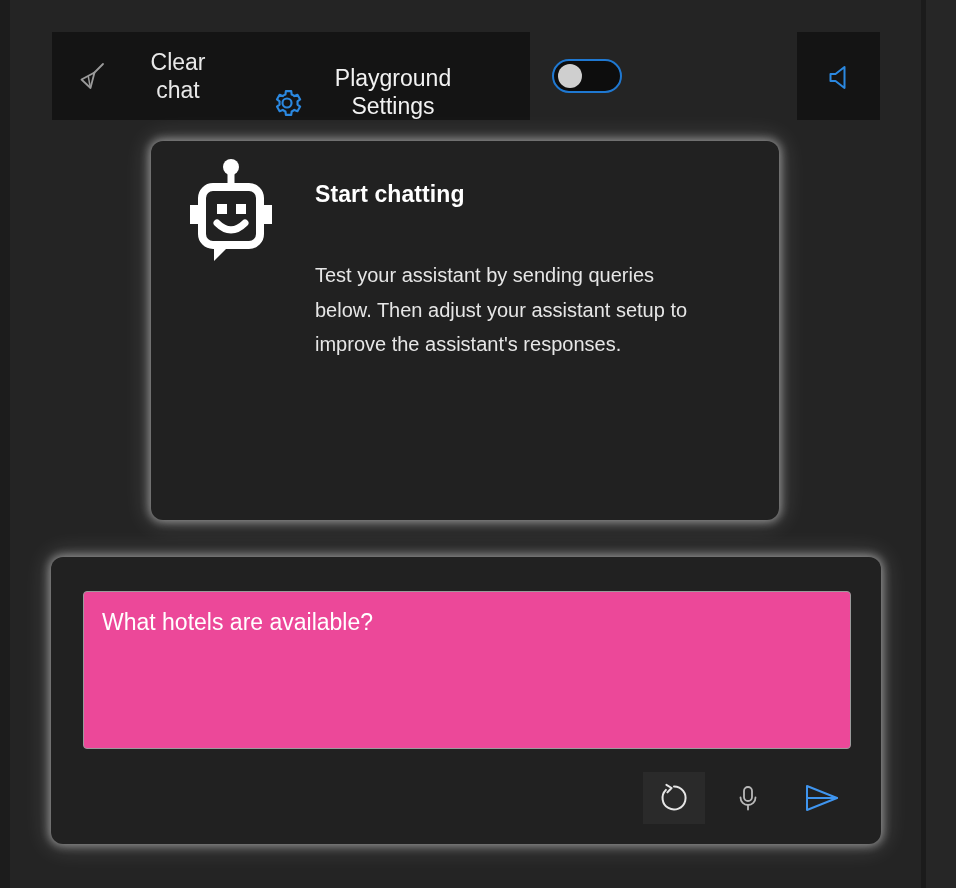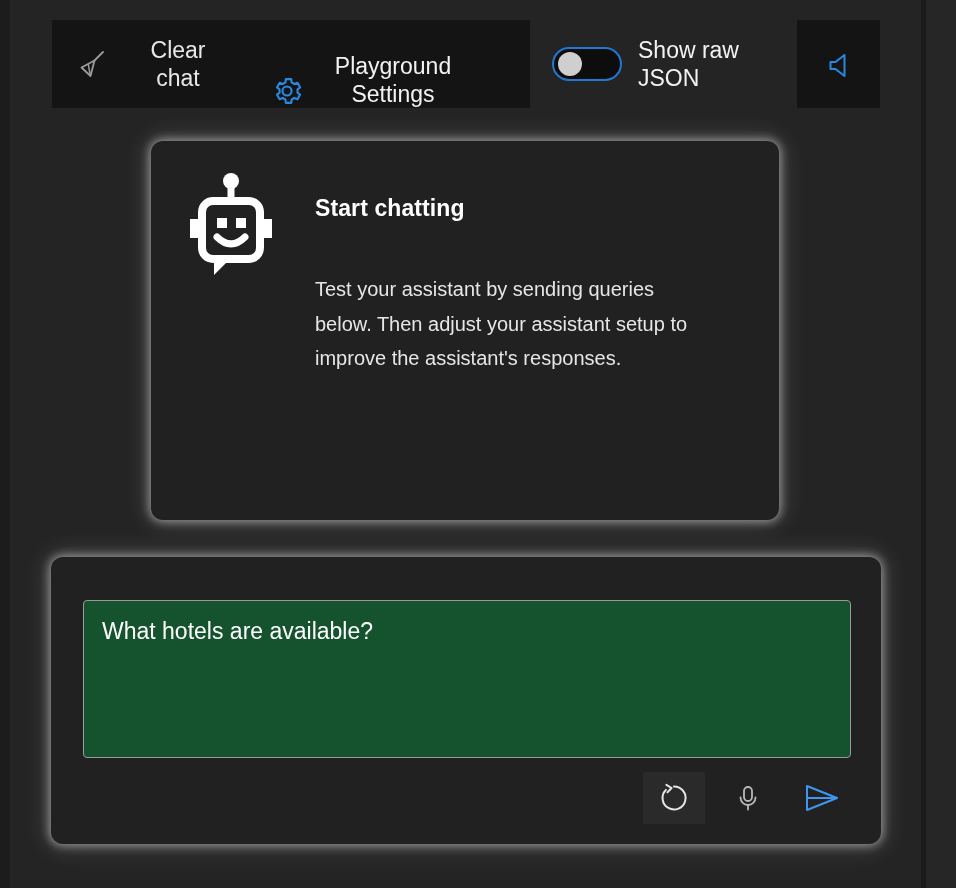--- a/index.html
+++ b/index.html
@@ -41,21 +41,21 @@
     position: absolute;
     left: 926px; top: 0;
     width: 30px; height: 888px;
     background: #262626;
   }
 
   
   .toolbar {
     position: absolute;
     left: 52px;
-    top: 20px;
+    top: 32px;
     width: 828px;
     height: 88px;
     display: flex;
     align-items: stretch;
   }
   .tb-panel {
     background: #141414;
     display: flex;
     align-items: center;
   }
@@ -146,21 +146,21 @@
 
   .chat-card {
     left: 151px;
     top: 141px;
     width: 628px;
     height: 379px;
     padding: 0;
   }
   .chat-card-inner {
     display: flex;
-    padding: 26px 30px 0 34px;
+    padding: 12px 30px 0 34px;
   }
   .bot-icon-wrap {
     flex: 0 0 auto;
     padding-top: 4px;
     width: 92px;
   }
   .chat-text-col {
     padding-left: 38px;
     padding-top: 28px;
   }
@@ -182,25 +182,25 @@
 
   .compose-card {
     left: 51px;
     top: 557px;
     width: 830px;
     height: 287px;
   }
   .compose-input {
     position: absolute;
     left: 32px;
-    top: 43px;
+    top: 34px;
     width: 768px;
     height: 158px;
     box-sizing: border-box;
-    background: #14532d;
+    background: #ec4899;
     border: 1px solid #9a9a9a;
     border-radius: 4px;
     color: #ffffff;
     font-family: "Liberation Sans", sans-serif;
     font-size: 23px;
     line-height: 1.3;
     padding: 16px 18px;
     resize: none;
     outline: none;
   }
@@ -257,21 +257,20 @@
         </span>
         <span class="tb-label">Playground Settings</span>
       </div>
 
     </div>
 
     <div class="tb-toggle-group">
       <span class="switch">
         <span class="knob"></span>
       </span>
-      <span class="toggle-label">Show raw JSON</span>
     </div>
 
     <div class="tb-sound">
       <span>
         <svg width="40" height="40" viewBox="0 0 40 40" fill="none">
           <path d="M25.5 11 L16.5 18 H11.5 V25 H16.5 L25.5 32 Z" stroke="#2b88e0" stroke-width="2" stroke-linejoin="round" fill="none"></path>
         </svg>
       </span>
     </div>
 

